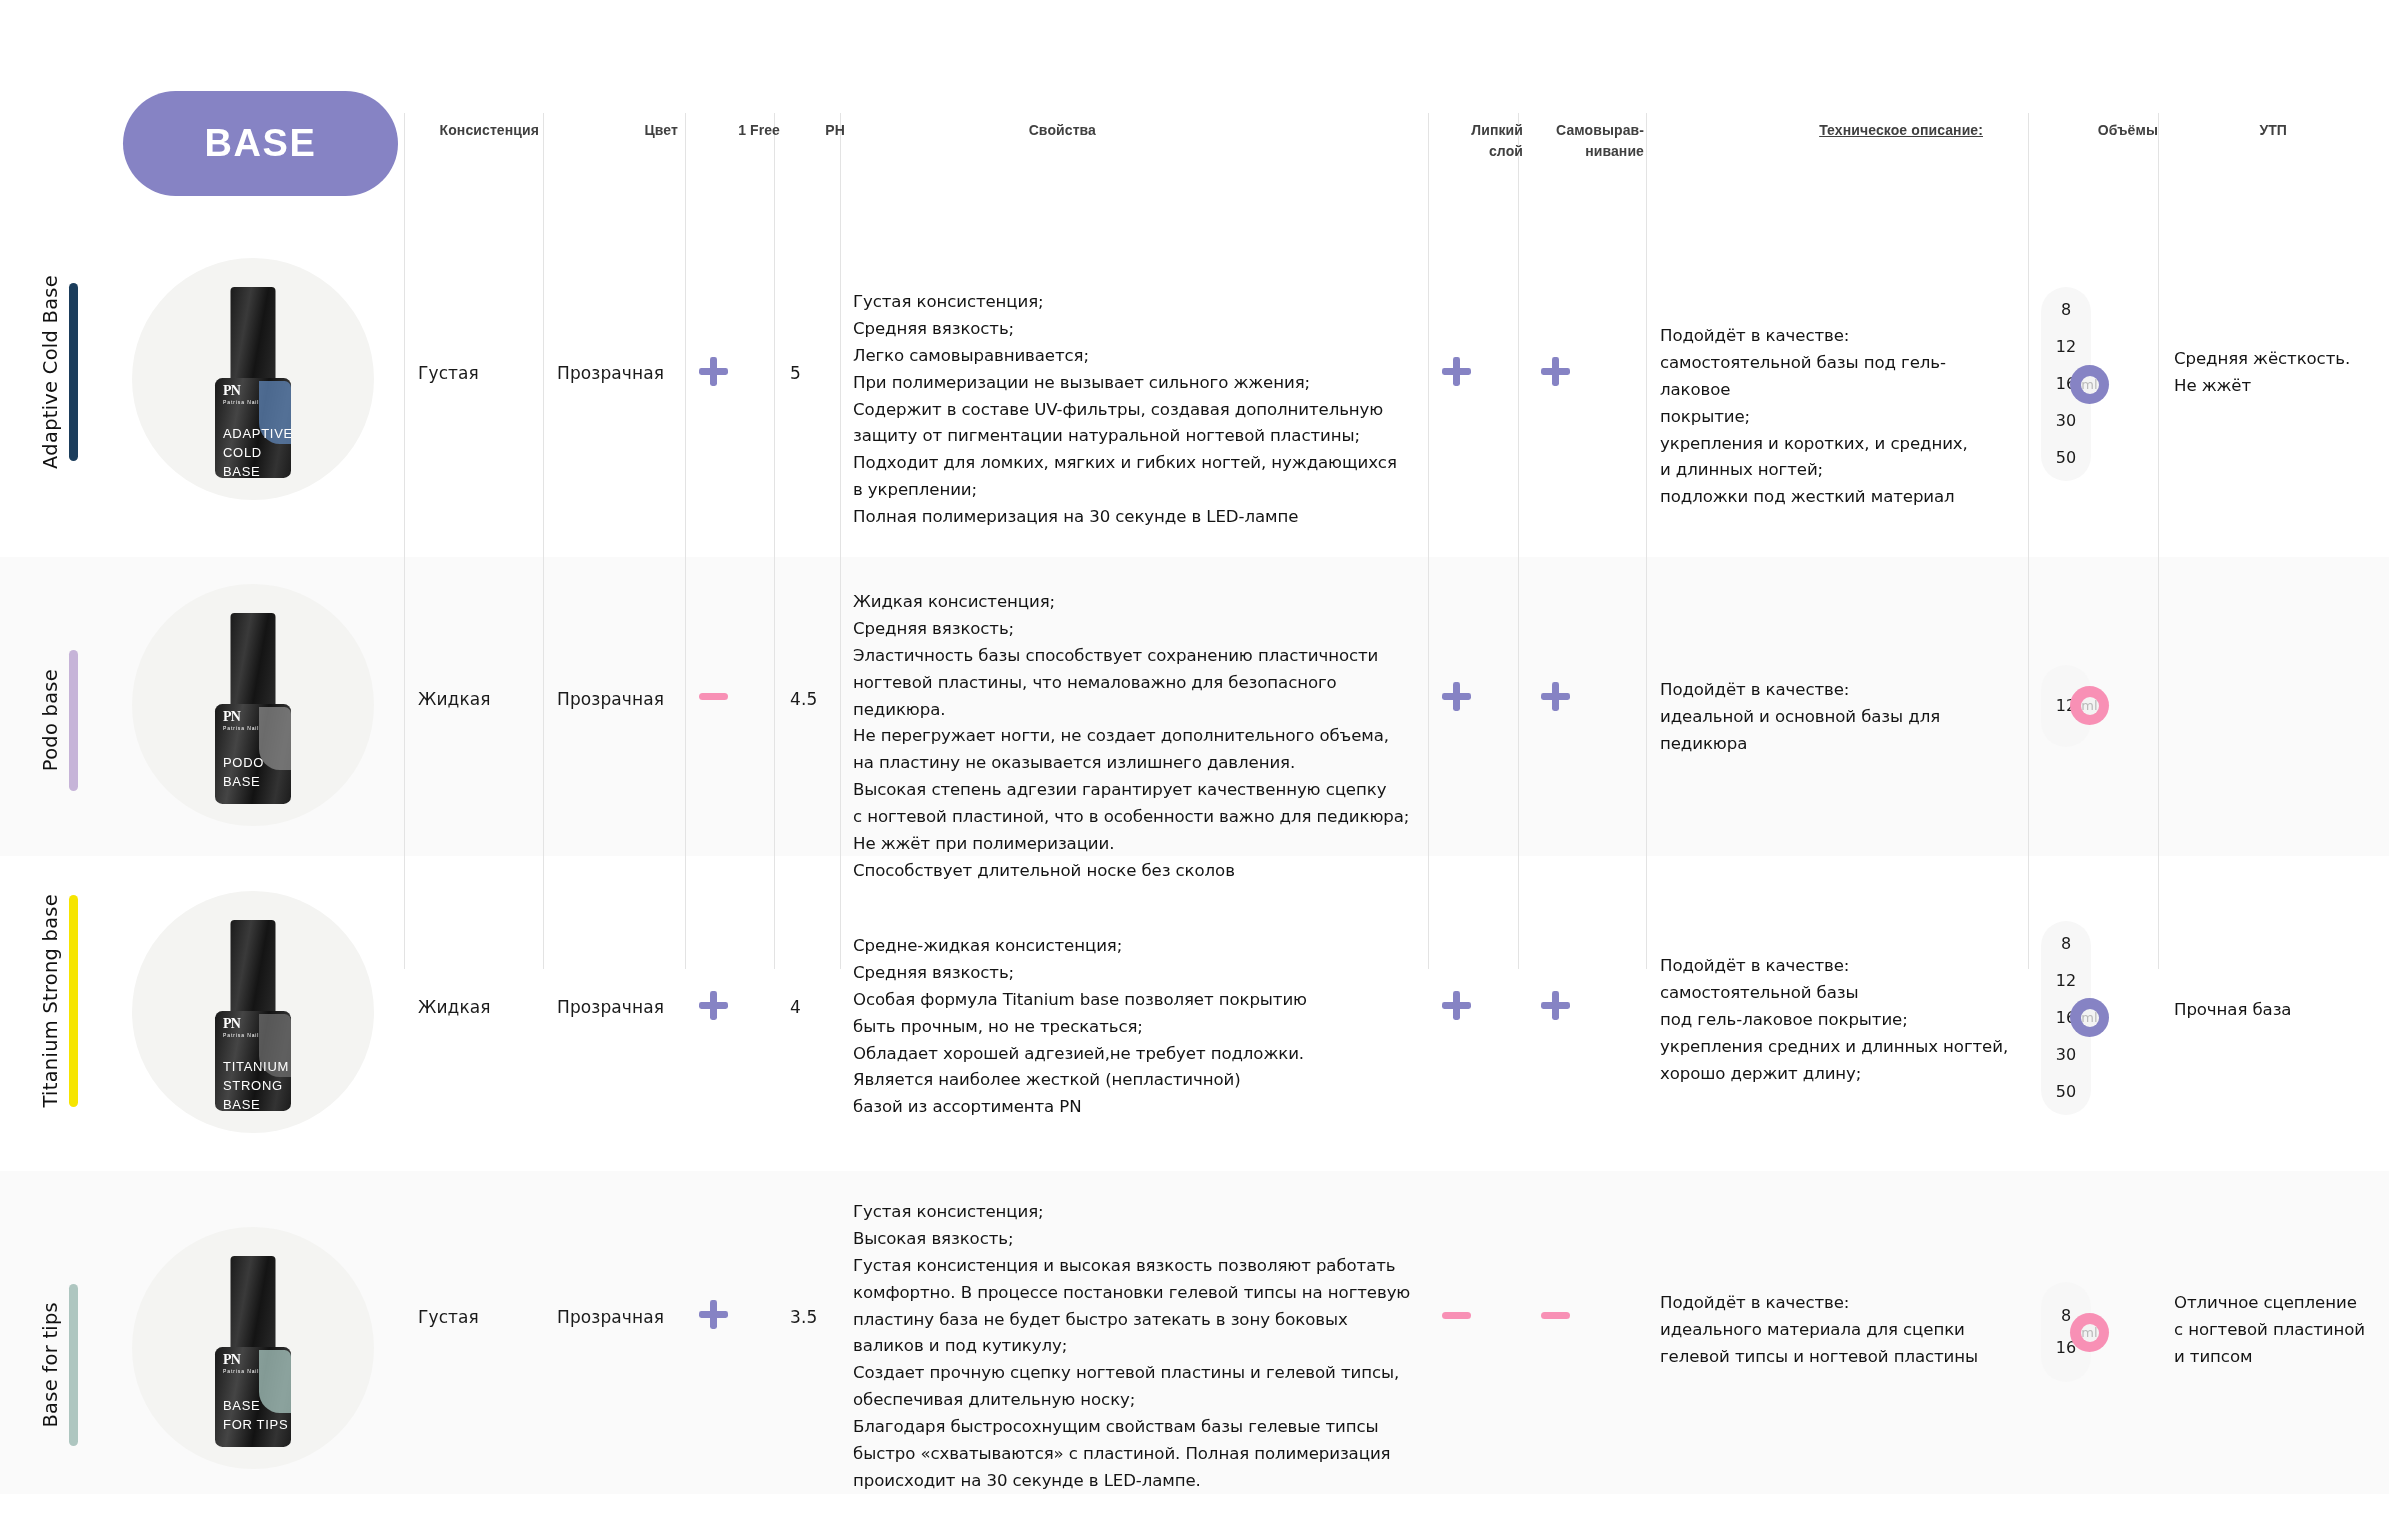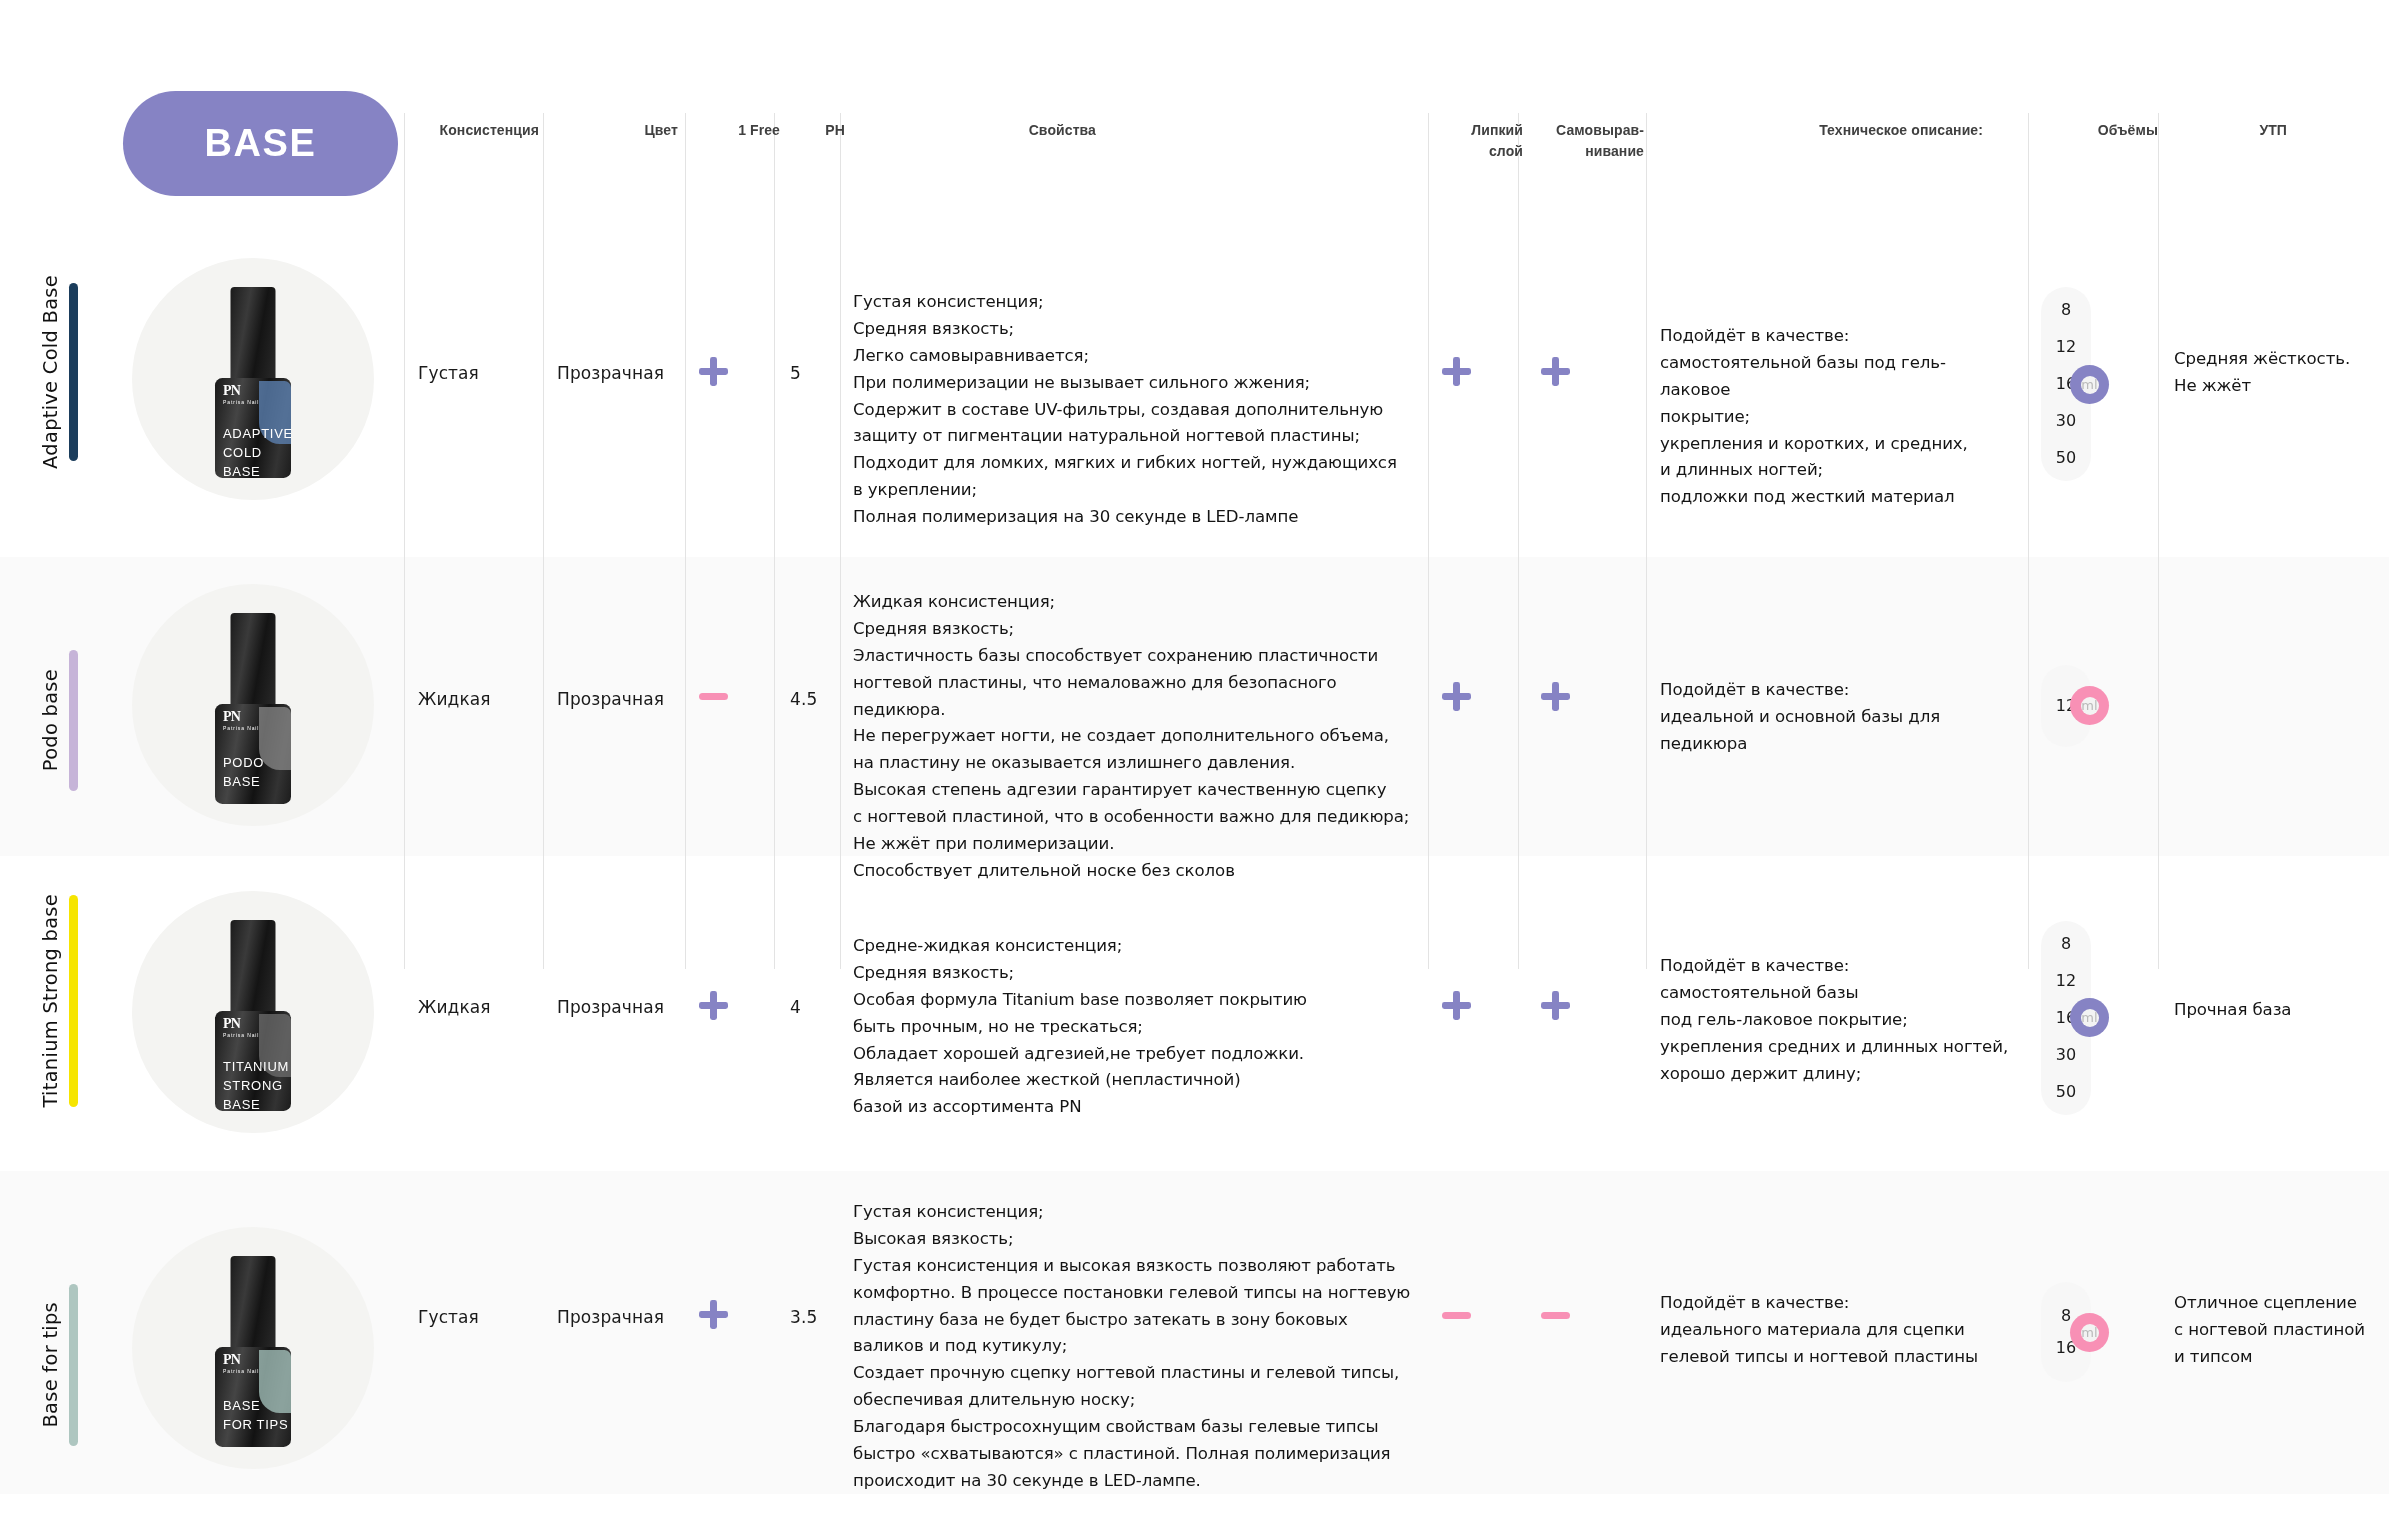--- a/index.html
+++ b/index.html
@@ -152,21 +152,21 @@
 
   <div class="col-head" style="left:418px;  width:121px;">Консистенция</div>
   <div class="col-head" style="left:557px;  width:121px;">Цвет</div>
   <div class="col-head" style="left:699px;  width:81px;">1 Free</div>
   <div class="col-head" style="left:788px;  width:57px;">PH</div>
   <div class="col-head" style="left:854px; width:242px;">Свойства</div>
   <div class="col-head" style="left:1442px; width:81px; white-space:pre-line;">Липкий
 слой</div>
   <div class="col-head" style="left:1531px; width:113px; white-space:pre-line;">Самовырав-
 нивание</div>
-  <div class="col-head" style="left:1660px; width:323px;">Техническое описание:</div>
+  <div class="col-head" style="left:1660px; width:323px;text-decoration:underline;">Техническое описание:</div>
   <div class="col-head" style="left:2045px; width:113px;">Объёмы</div>
   <div class="col-head" style="left:2174px; width:113px;">УТП</div>
 
   <div class="side-tab" style="left:39px; top:275px; height:194px;">
     <span class="side-tab-text">Adaptive Cold Base</span>
     <span class="side-tab-bar" style="height:178px; background:#1b3d5c;"></span>
   </div>
 
   <div class="thumb" style="left:132px; top:258px;">
     <div class="bottle" style="top:29px; width:100%; height:194px;">

